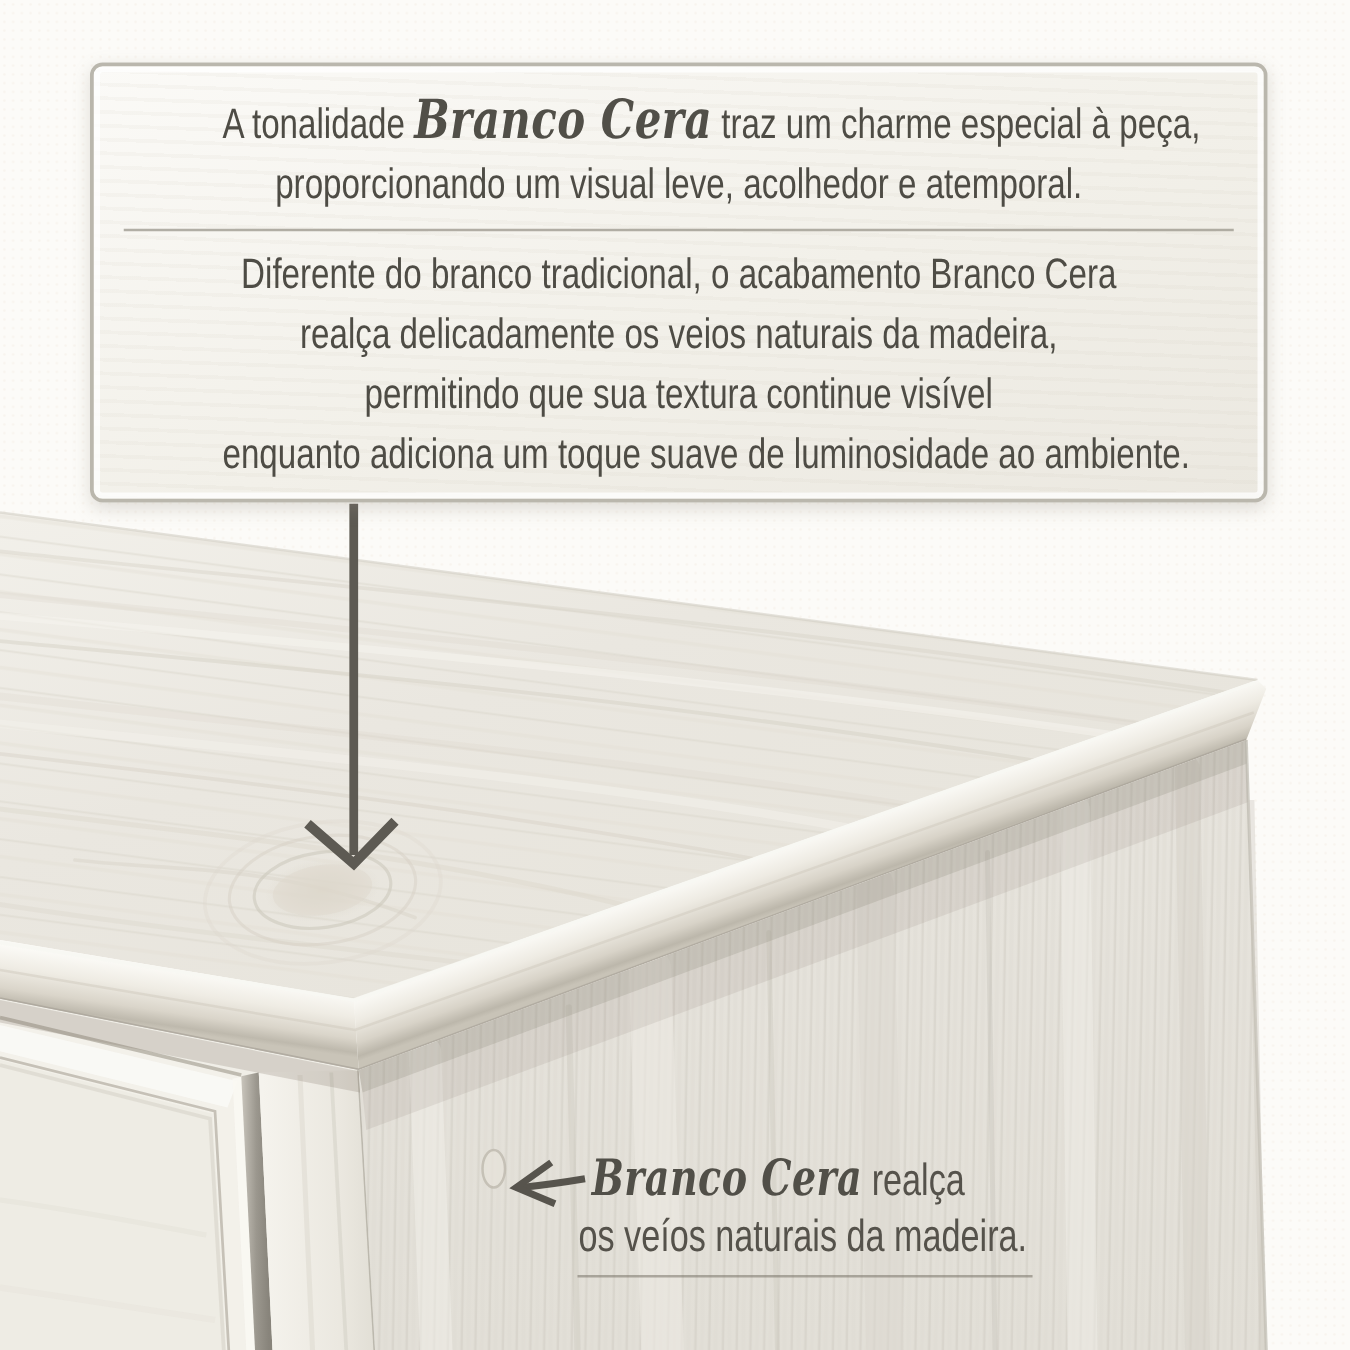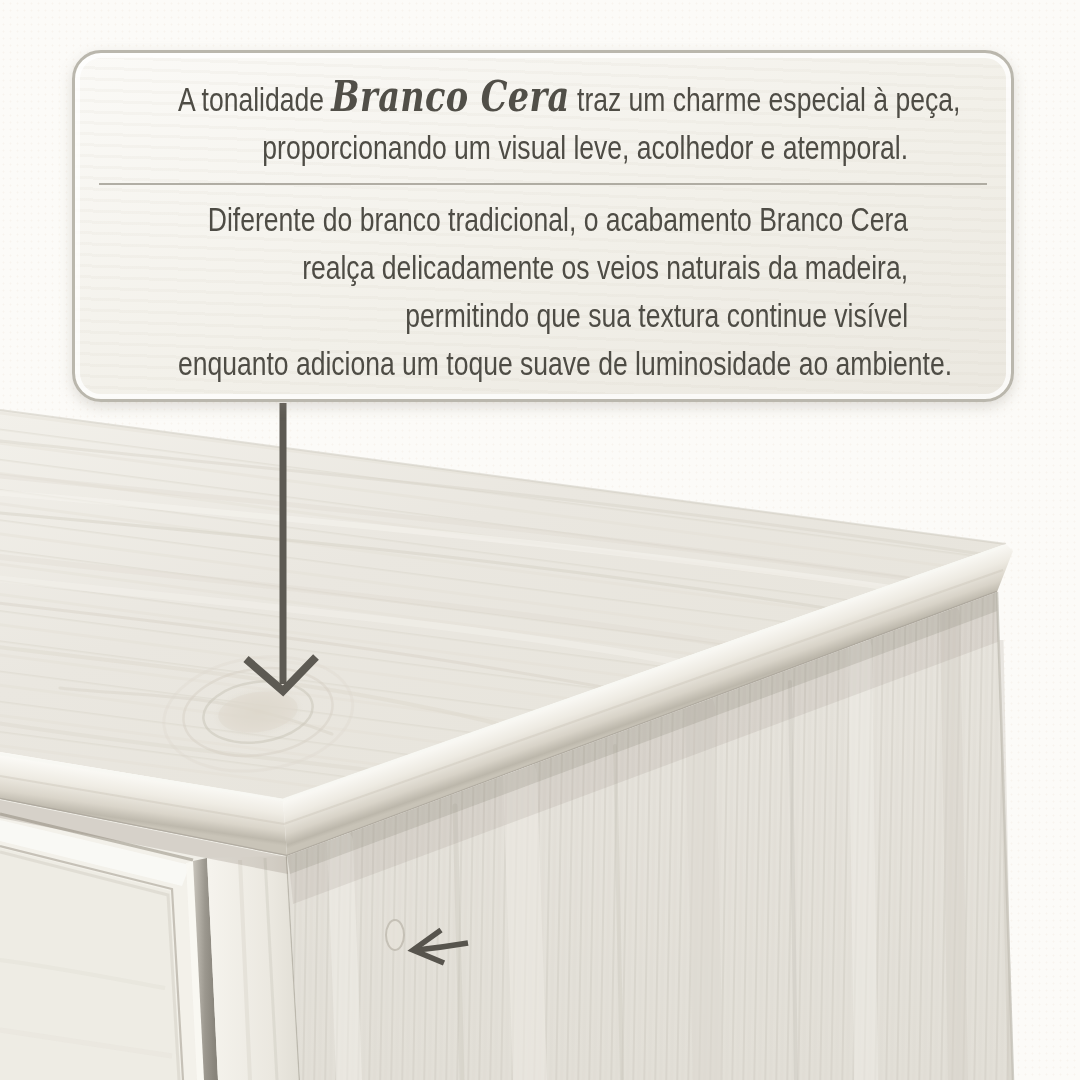--- a/index.html
+++ b/index.html
@@ -2,26 +2,26 @@
 <html><head>
 <meta charset="utf-8">
 <style>
   html,body{margin:0;padding:0;background:#fff;}
   .stage{position:relative;width:1080px;height:1080px;overflow:hidden;
          font-family:"Liberation Sans",sans-serif;background:#fbfaf6;}
   .scene-svg{position:absolute;left:0;top:0;width:1080px;height:1080px;display:block;}
 
   
   .callout{position:absolute;left:72px;top:50px;width:942px;height:352px;
-    box-sizing:border-box;border-radius:29px;border:3px solid #bab7ad;
+    box-sizing:border-box;border-radius:10px;border:3px solid #bab7ad;
     background:
       repeating-linear-gradient(2deg, rgba(205,199,185,.10) 0 3px, rgba(205,199,185,0) 3px 11px),
       linear-gradient(160deg,#fbfaf7 0%,#f2f0e9 55%,#ebe8e0 100%);
     box-shadow: inset 0 0 0 5px rgba(255,255,255,.75), 0 5px 14px rgba(150,143,128,.28);
-    color:#4e4c45;text-align:right;padding-top:22px;}
+    color:#4e4c45;text-align:center;padding-top:22px;}
   .c-line{font-size:34px;line-height:48px;white-space:nowrap;
     transform:scaleX(.78);transform-origin:50% 50%;}
   .c-divider{border:0;border-top:2px solid rgba(154,150,139,.75);margin:12px 24px 10px 24px;height:0;}
   .brand{font-family:"DejaVu Serif",serif;font-style:italic;font-weight:bold;
     font-size:43px;line-height:1;letter-spacing:.5px;color:#514f48;}
 
   
   .annotation{position:absolute;left:462px;top:921px;color:#55524b;}
   .a-line1{font-size:36px;line-height:46px;white-space:nowrap;padding-left:15px;
     transform:scaleX(.76);transform-origin:0 50%;}
@@ -201,14 +201,18 @@
   <div class="callout">
     <div class="c-line"><span>A tonalidade </span><span class="brand">Branco Cera</span><span> traz um charme especial à peça,</span></div>
     <div class="c-line">proporcionando um visual leve, acolhedor e atemporal.</div>
     <hr class="c-divider">
     <div class="c-line">Diferente do branco tradicional, o acabamento Branco Cera</div>
     <div class="c-line">realça delicadamente os veios naturais da madeira,</div>
     <div class="c-line">permitindo que sua textura continue visível</div>
     <div class="c-line">enquanto adiciona um toque suave de luminosidade ao ambiente.</div>
   </div>
 
+  <div class="annotation">
+    <div class="a-line1"><span class="brand">Branco Cera</span><span> realça</span></div>
+    <div class="a-line2">os veíos naturais da madeira.</div>
+  </div>
 
 </div>
 
 </body></html>

